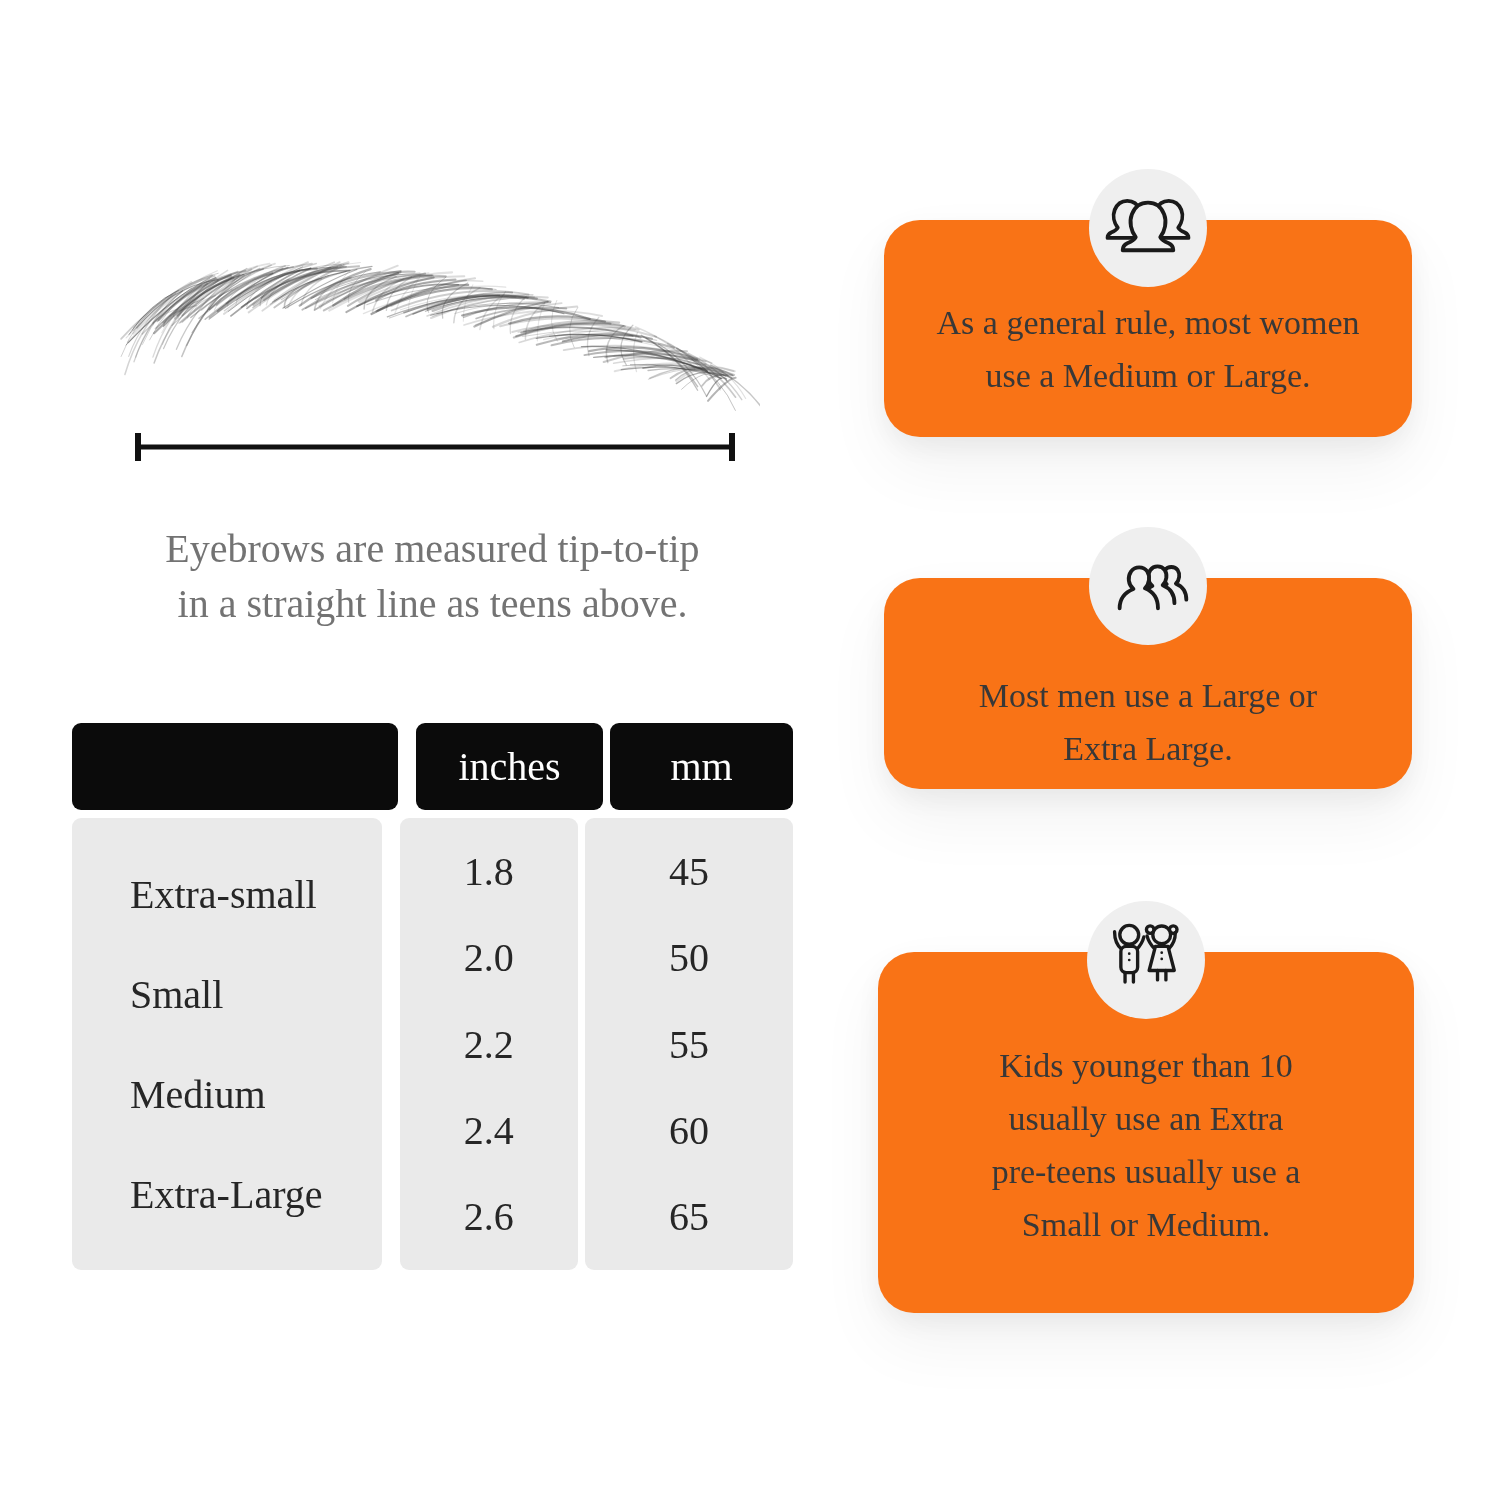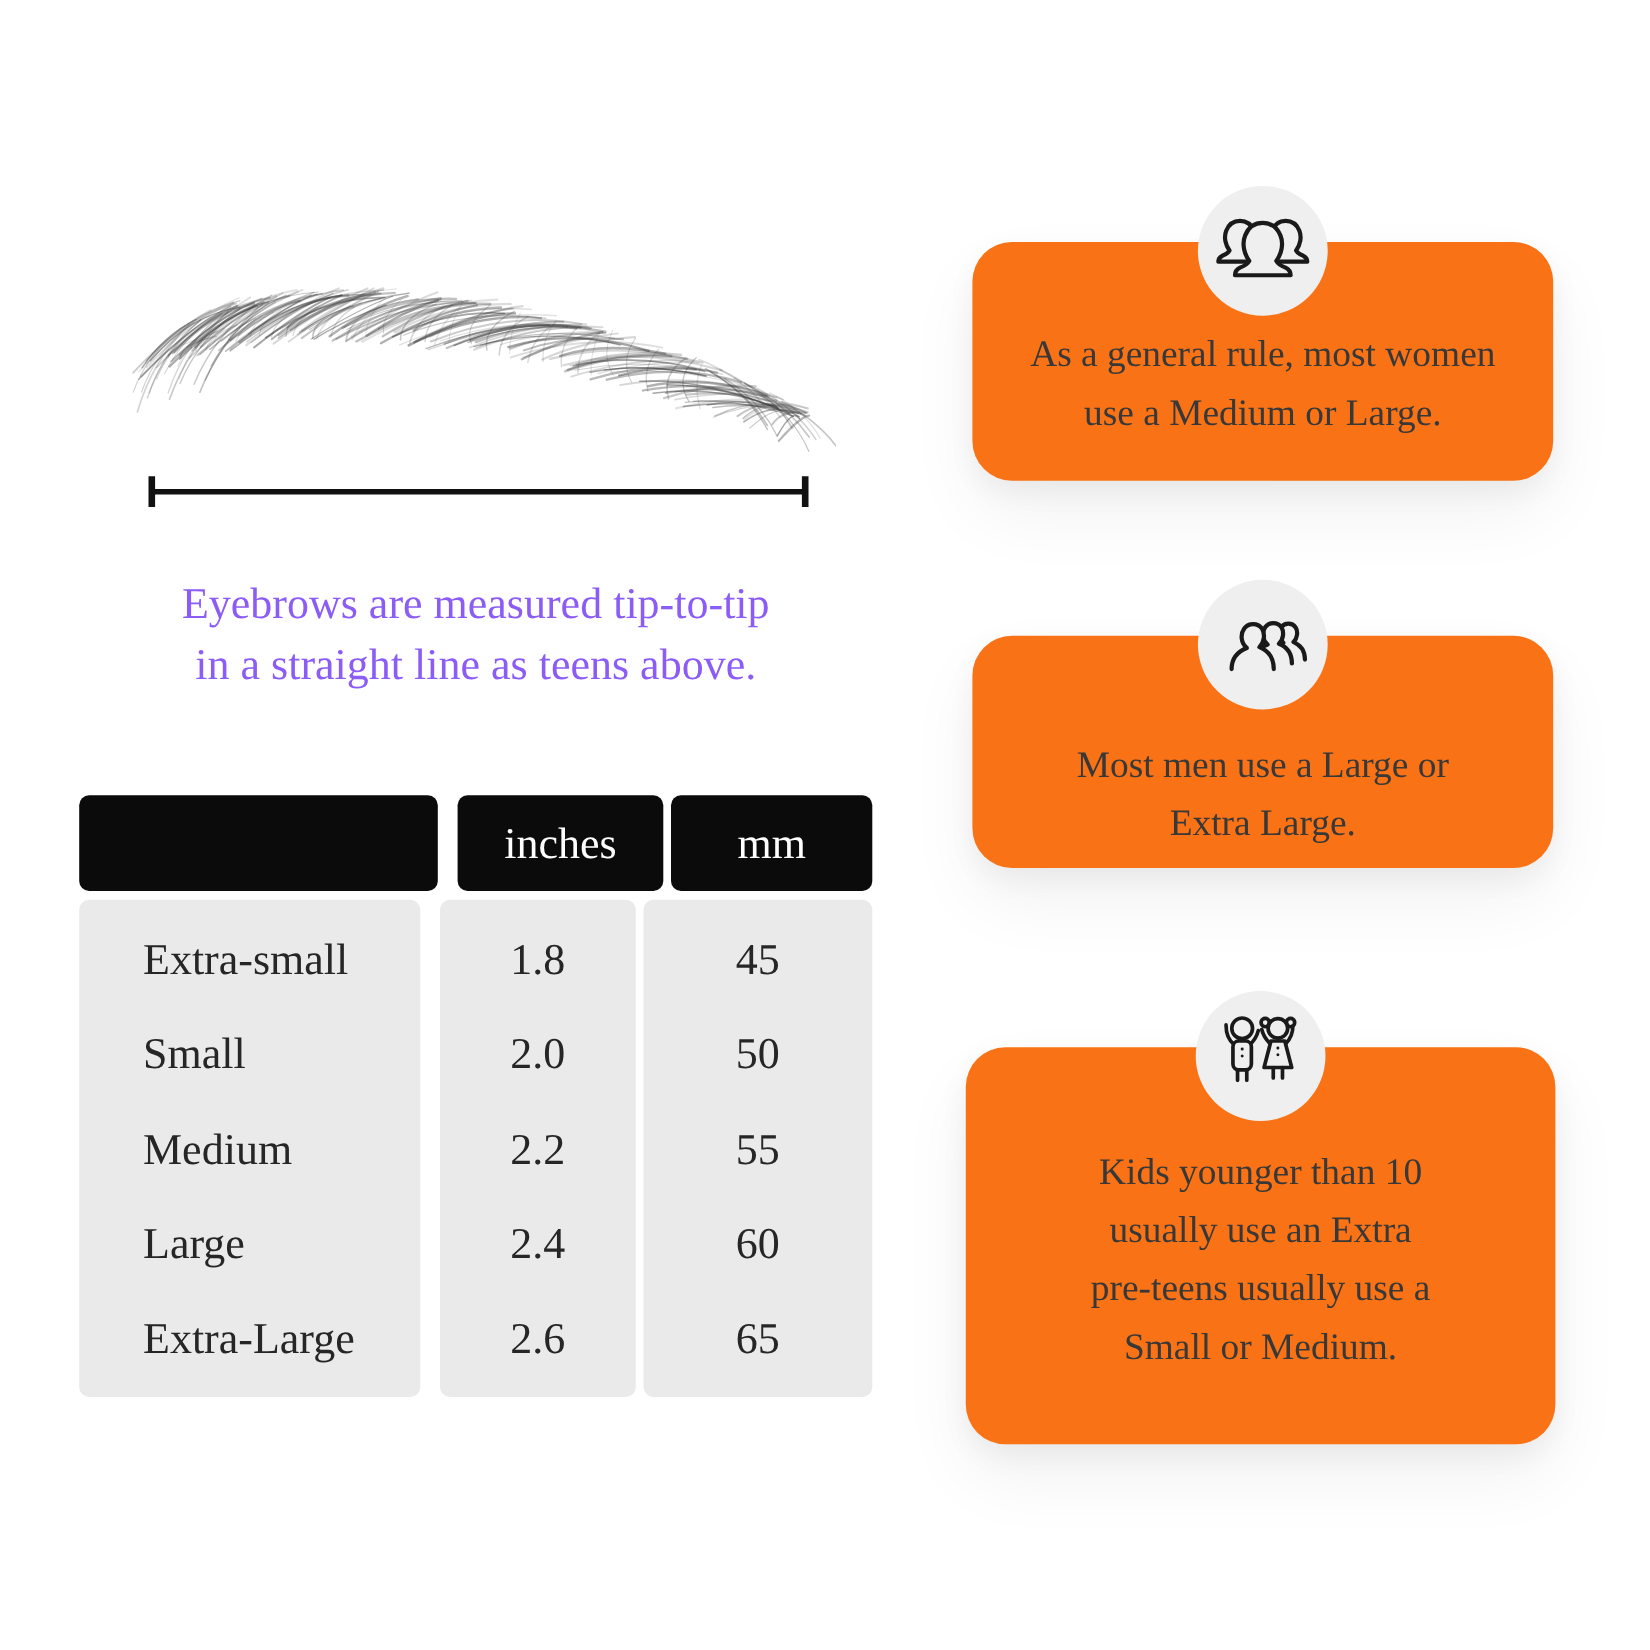--- a/index.html
+++ b/index.html
@@ -3,21 +3,21 @@
 <meta charset="utf-8">
 <style>
   html,body{margin:0;padding:0;background:#ffffff;}
   .canvas{position:relative;width:1500px;height:1500px;background:#ffffff;overflow:hidden;
           font-family:"Liberation Serif", serif;color:#2e2e2e;}
 
   
   .brow-svg{position:absolute;left:100px;top:233px;width:660px;height:190px;}
   .measure-svg{position:absolute;left:128px;top:428px;width:614px;height:40px;}
   .caption{position:absolute;left:75px;top:521px;width:715px;text-align:center;
-           font-size:40px;line-height:55px;color:#8b5cf6;}
+           font-size:40px;line-height:55px;color:#737373;}
 
   
   .size-table{position:absolute;left:72px;top:723px;width:721px;}
   .tbl-header{display:flex;}
   .hd{background:#0b0b0b;color:#ffffff;height:87px;border-radius:9px;
       display:flex;align-items:center;justify-content:center;font-size:40px;}
   .hd-a{width:326px;}
   .hd-b{width:187px;margin-left:18px;}
   .hd-c{width:183px;margin-left:7px;}
   .tbl-body{display:flex;margin-top:8px;}
@@ -290,21 +290,20 @@
     <div class="tbl-header">
       <div class="hd hd-a"></div>
       <div class="hd hd-b">inches</div>
       <div class="hd hd-c">mm</div>
     </div>
     <div class="tbl-body">
       <div class="tcol tcol-a">
         <div class="cell">Extra-small</div>
         <div class="cell">Small</div>
         <div class="cell">Medium</div>
-        <div class="cell">Large</div>
         <div class="cell">Extra-Large</div>
       </div>
       <div class="tcol tcol-b">
         <div class="cell">1.8</div>
         <div class="cell">2.0</div>
         <div class="cell">2.2</div>
         <div class="cell">2.4</div>
         <div class="cell">2.6</div>
       </div>
       <div class="tcol tcol-c">

